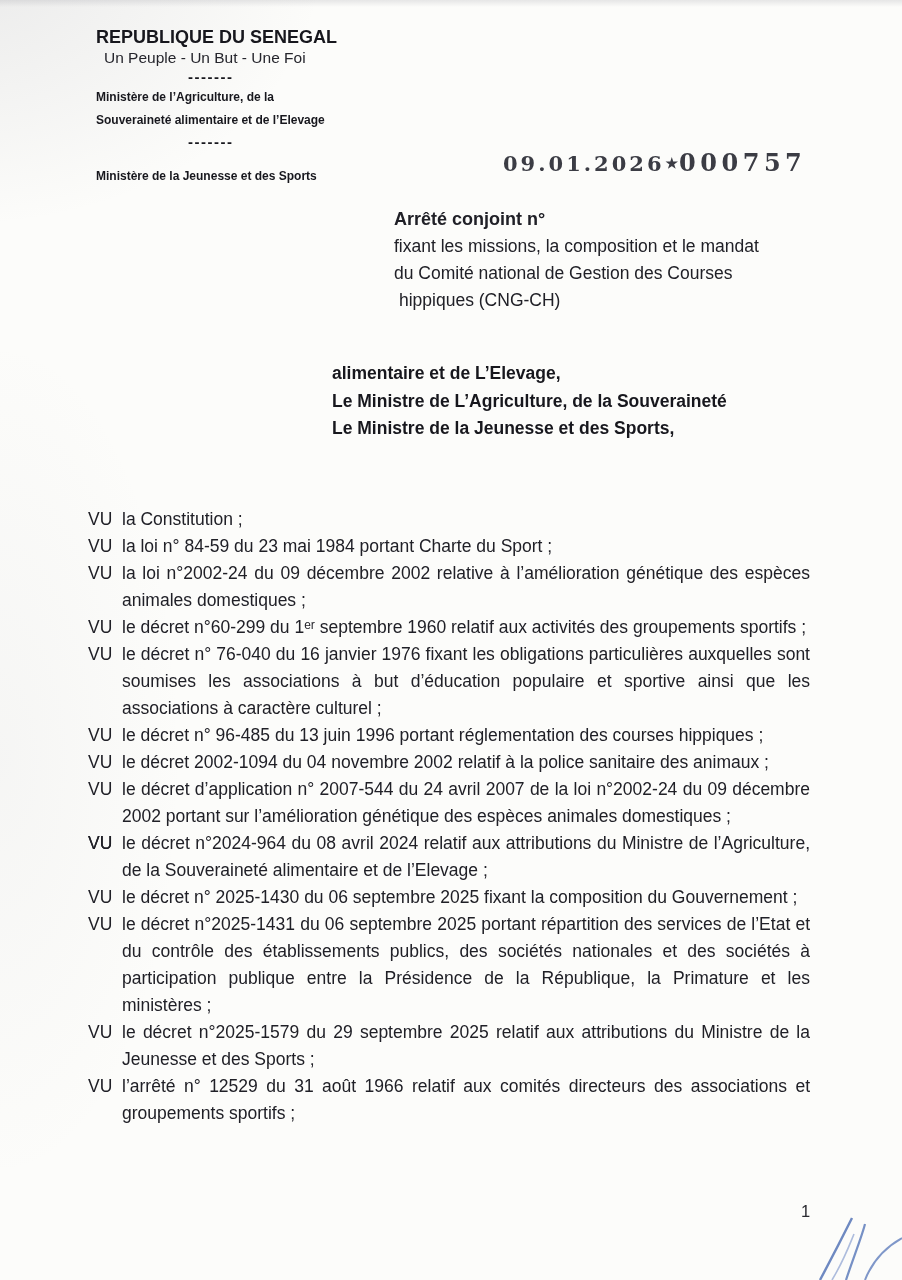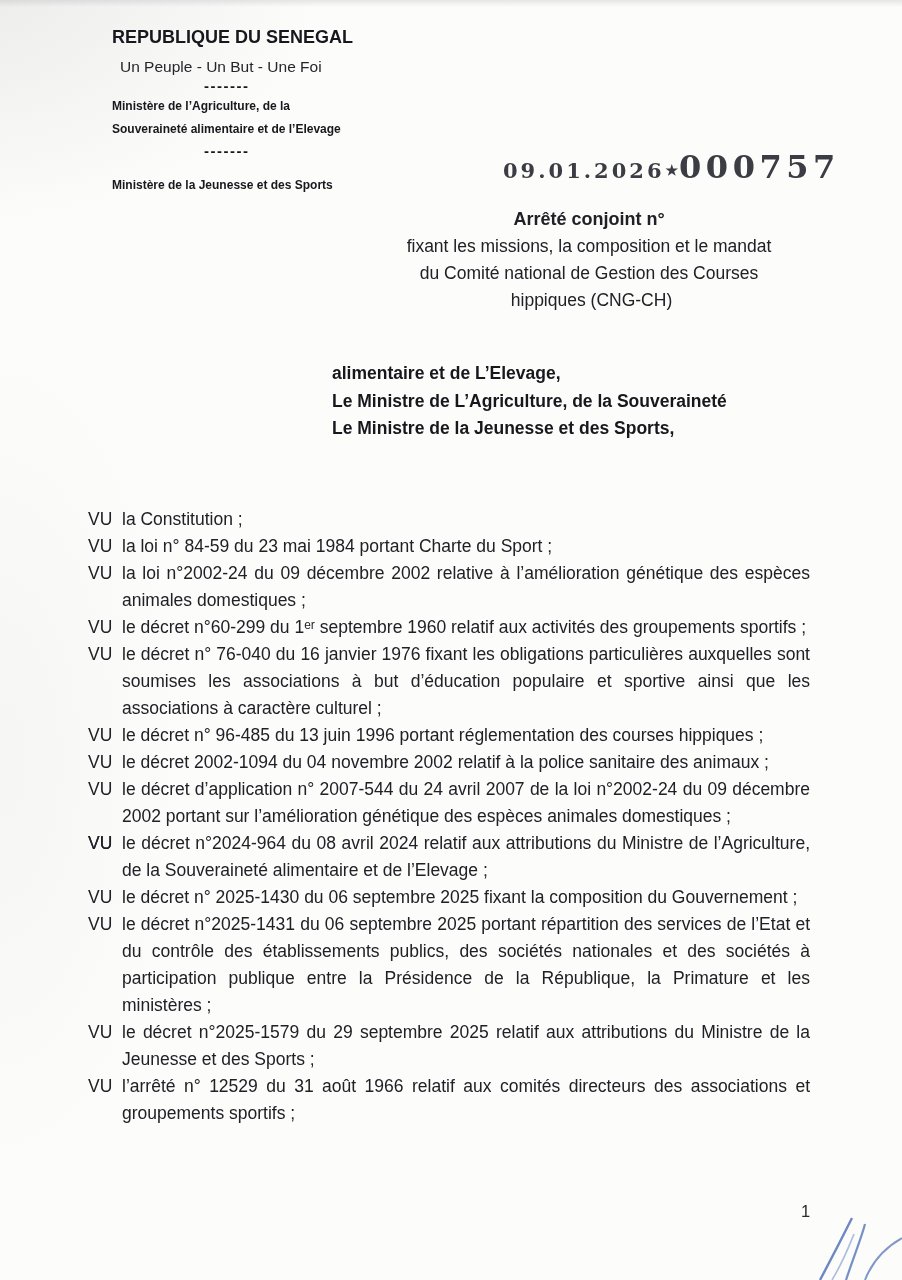--- a/index.html
+++ b/index.html
@@ -14,37 +14,37 @@
     overflow: hidden;
     color: #1d1d24;
     background:
       linear-gradient(180deg, rgba(150,150,158,0.22), rgba(150,150,158,0) 7px),
       radial-gradient(ellipse 520px 380px at -40px -40px, rgba(140,140,150,0.16), rgba(140,140,150,0) 70%),
       radial-gradient(ellipse 260px 600px at 0px 760px, rgba(160,160,168,0.07), rgba(160,160,168,0) 70%),
       #fcfcfa;
   }
 
   
-  .letterhead { position: absolute; left: 112px; top: 27px; }
+  .letterhead { position: absolute; left: 96px; top: 27px; }
   .republic { font-size: 18px; font-weight: 700; color: #17171d; }
-  .motto    { font-size: 15.5px; margin-top: 10px; padding-left: 8px; color: #25252c; }
+  .motto    { font-size: 15.5px; margin-top: 1px; padding-left: 8px; color: #25252c; }
   .sep      { font-weight: 700; letter-spacing: 1.5px; font-size: 15px; margin: 1px 0 1px 92px; color: #17171d; }
   .ministry-line { font-weight: 700; font-size: 12px; line-height: 23px; color: #17171d; }
   .ministry2 { margin-top: 15px; }
 
   
   .stamp { position: absolute; left: 503px; top: 148px; white-space: nowrap;
            font-family: "DejaVu Serif", serif; font-weight: 700; color: #3b3c44; }
   .stamp-date { font-size: 21px; letter-spacing: 3px; }
   .stamp-star { font-size: 14px; vertical-align: 3px; padding: 0 1px; }
-  .stamp-num  { font-size: 32px; letter-spacing: 4.5px; }
+  .stamp-num  { font-size: 24px; letter-spacing: 4.5px; }
 
   
-  .title-block { position: absolute; left: 374px; top: 206px; width: 430px;
-                 font-size: 17.5px; line-height: 27px; color: #202027; text-align: center; }
+  .title-block { position: absolute; left: 394px; top: 206px; width: 430px;
+                 font-size: 17.5px; line-height: 27px; color: #202027; }
   .title-head { font-weight: 700; font-size: 18px; }
   .title-l4 { padding-left: 5px; }
 
   
   .addressees { position: absolute; left: 332px; top: 360px;
                 font-weight: 700; font-size: 17.5px; line-height: 27.5px; color: #17171d; }
 
   
   .visas { position: absolute; left: 88px; top: 506px; width: 722px;
            font-size: 17.5px; line-height: 27px; color: #202027; }

